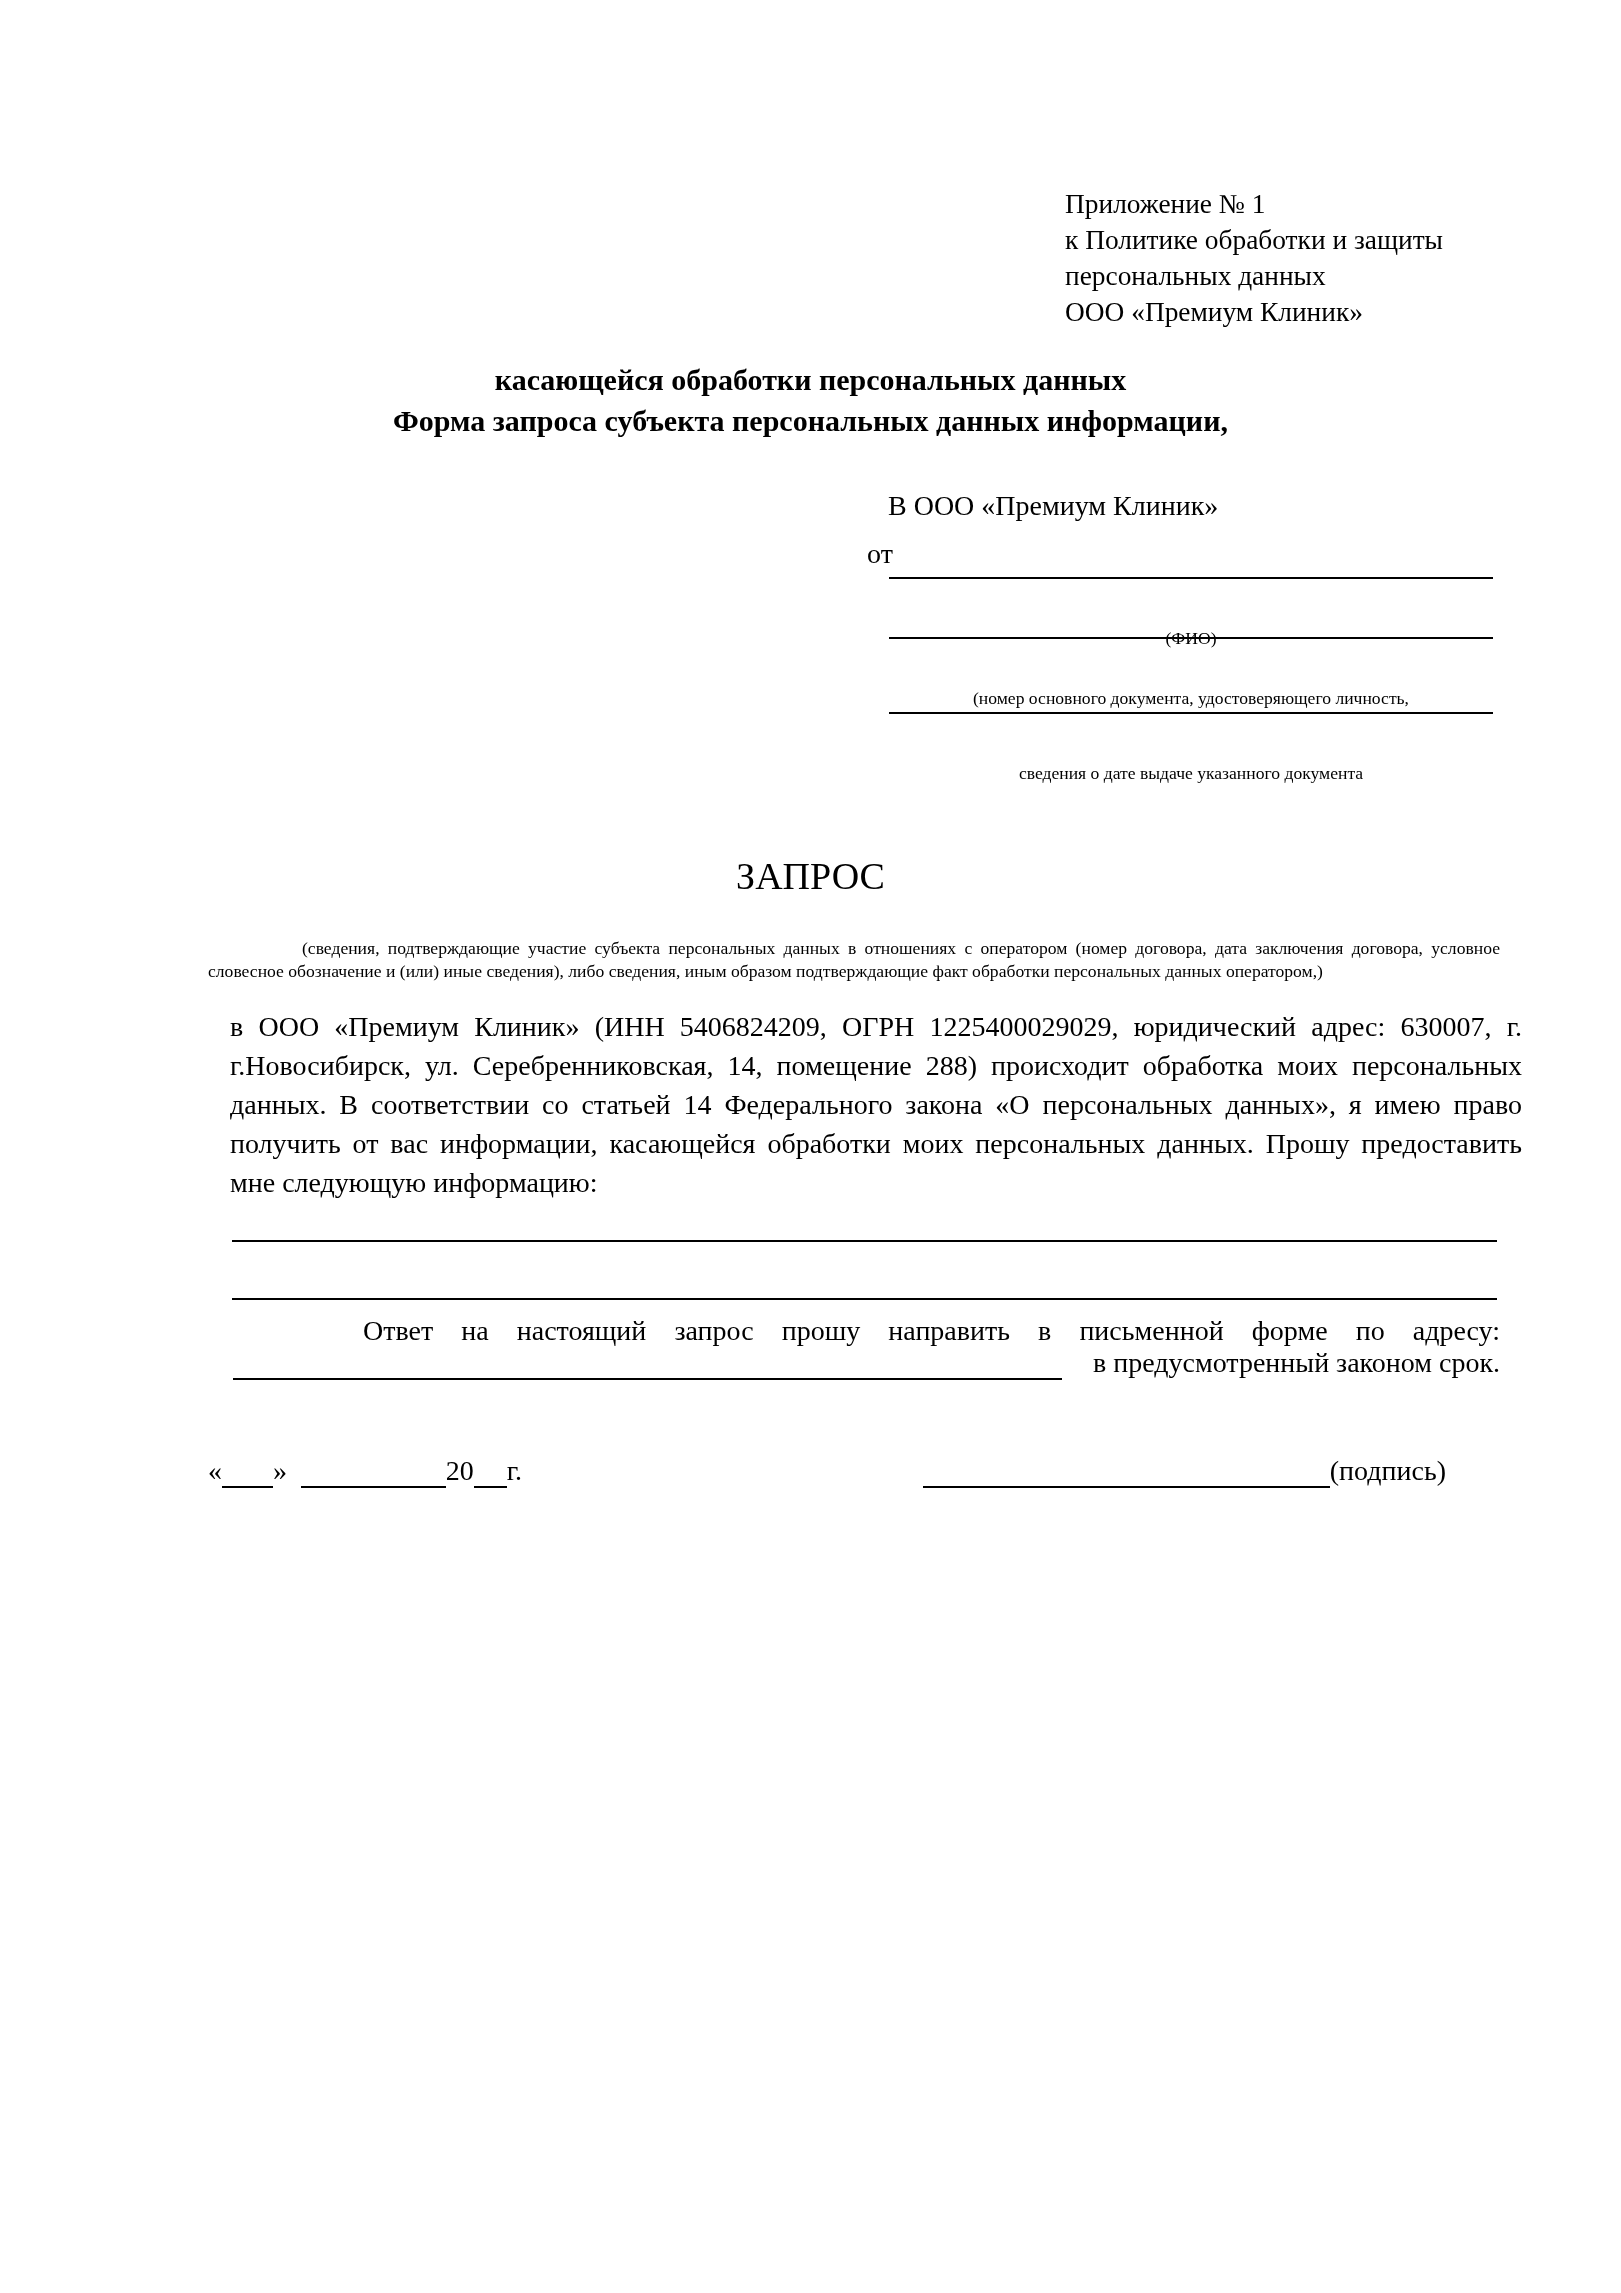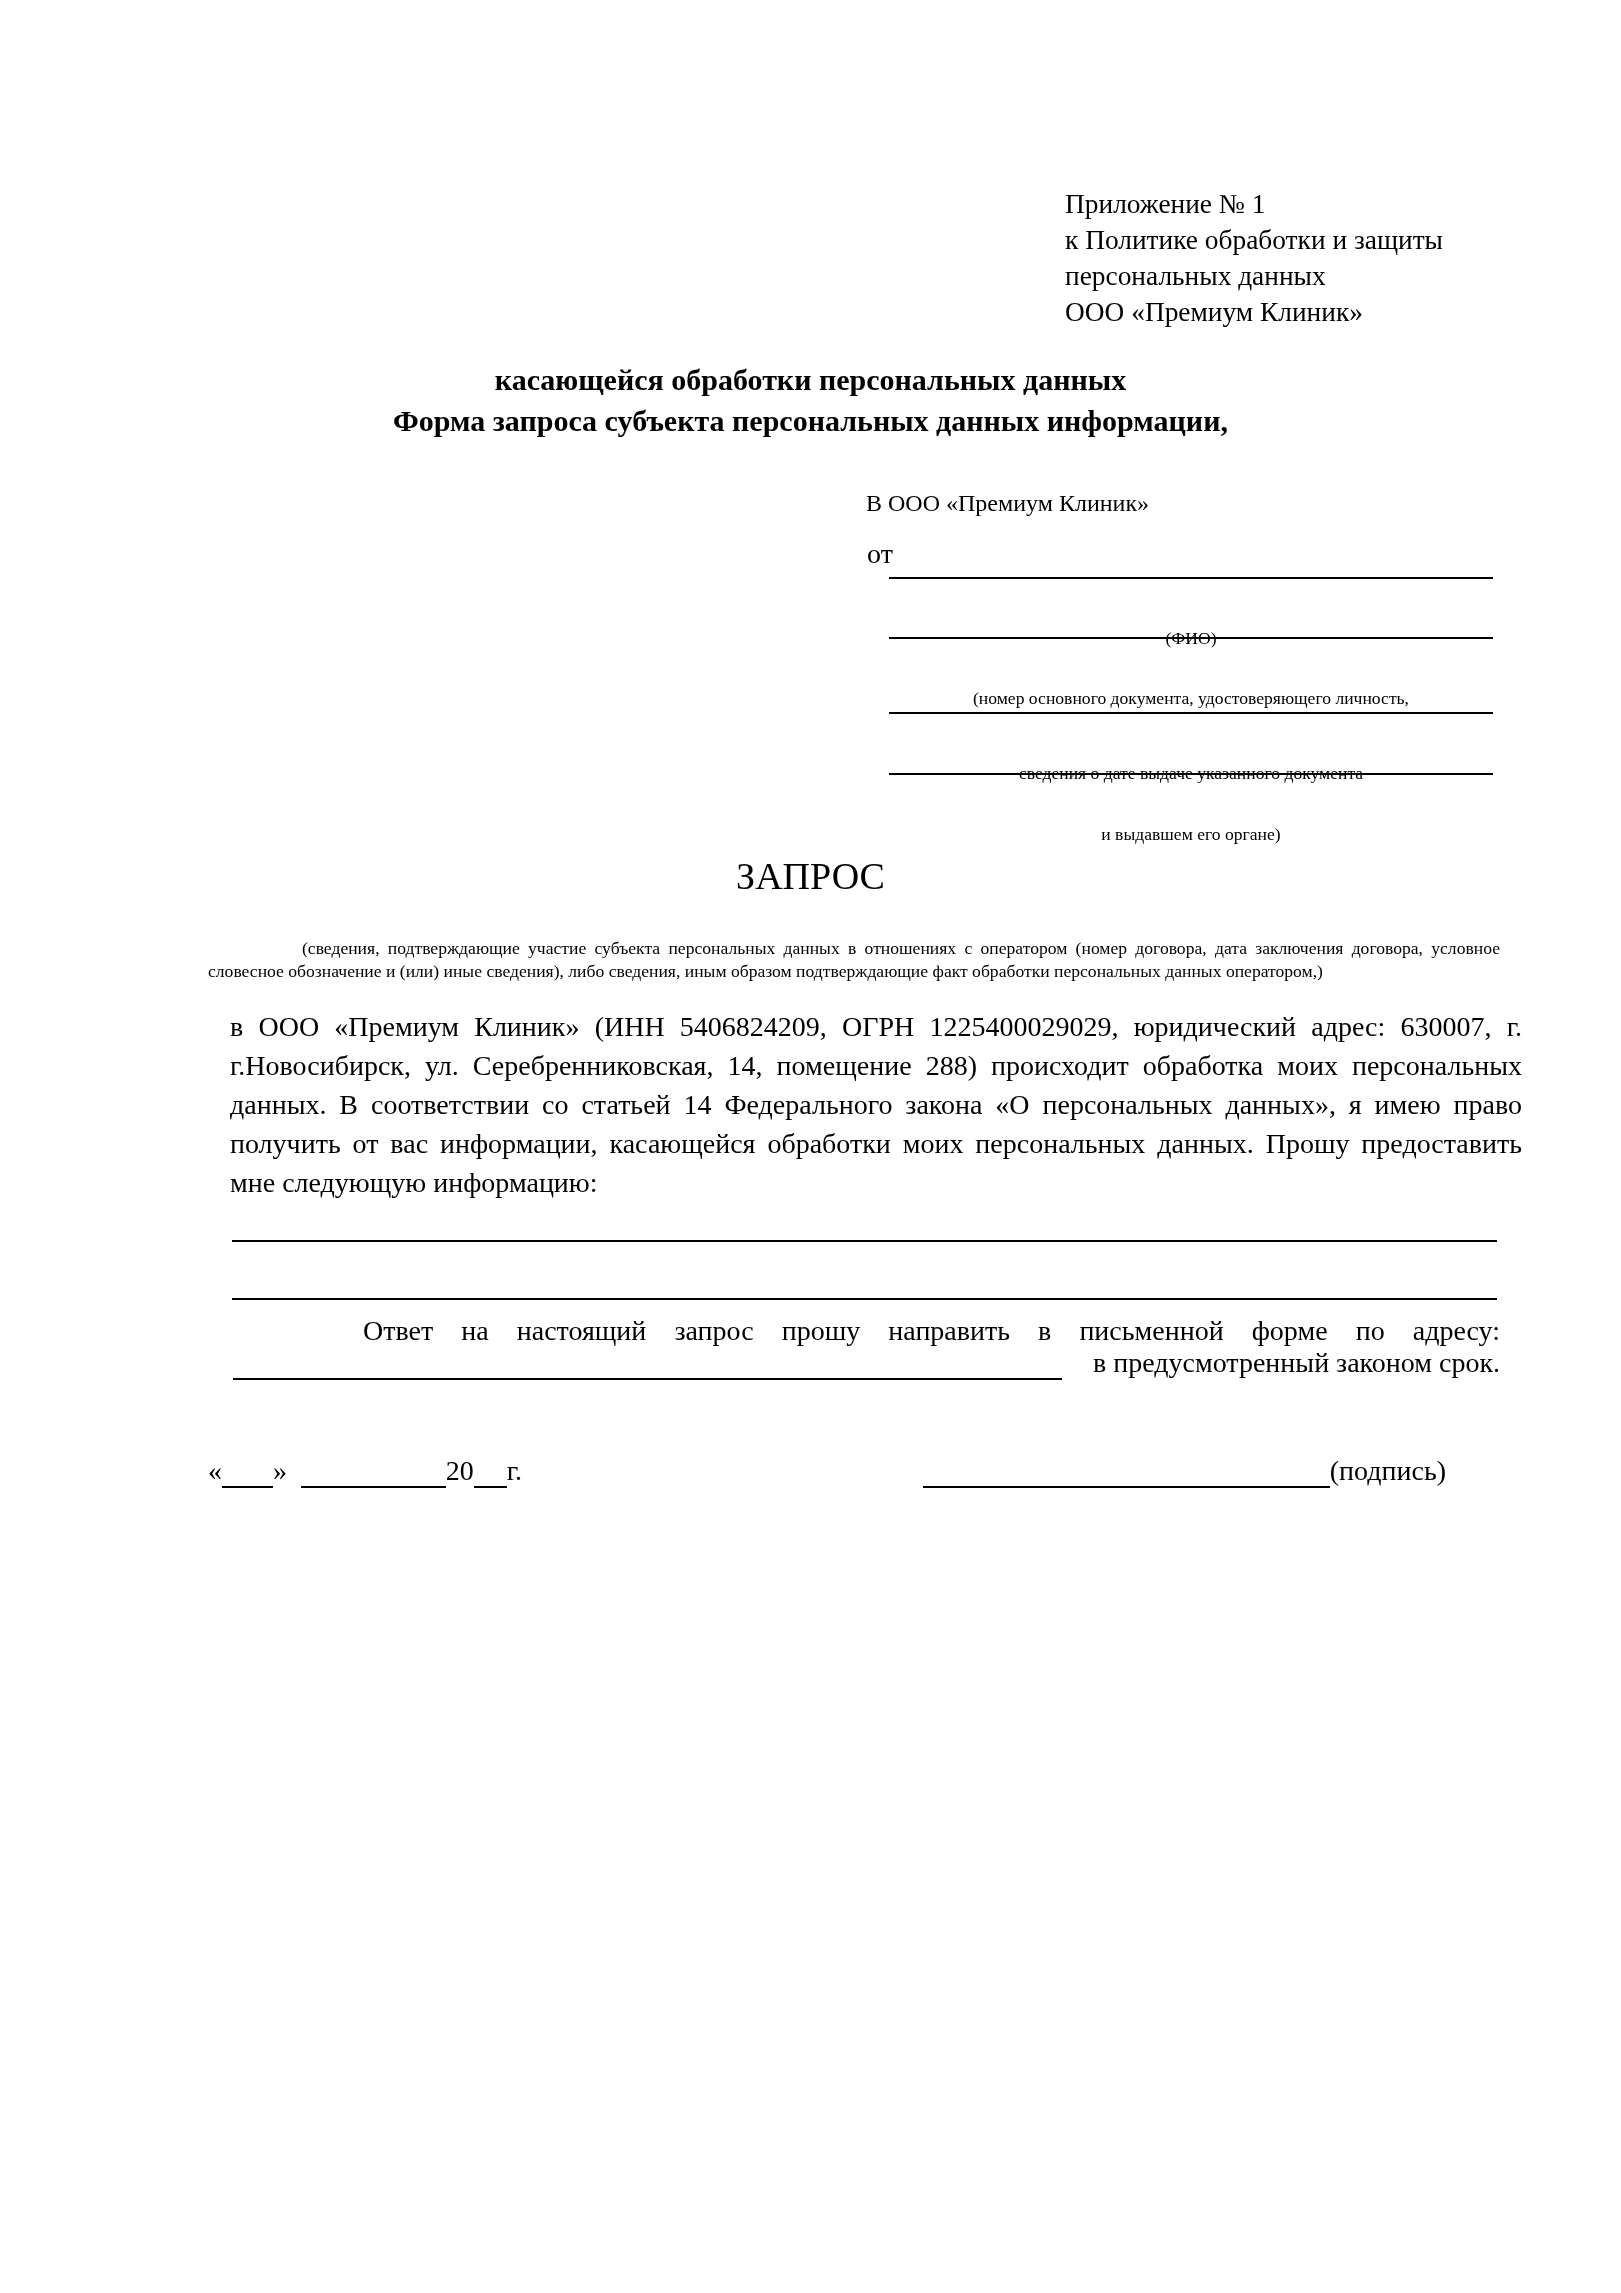--- a/index.html
+++ b/index.html
@@ -10,21 +10,21 @@
     font-family:"Liberation Serif","DejaVu Serif",serif;
     overflow:hidden;
   }
   .abs{position:absolute;}
   
   .header-note{left:1065px;top:186px;font-size:27.4px;line-height:36px;}
   
   .doc-title{left:98px;top:359px;width:1425px;text-align:center;
     font-weight:bold;font-size:30px;line-height:41px;}
   
-  .to-line{left:866px;top:490px;font-size:24px;}
+  .to-line{left:888px;top:490px;font-size:28px;}
   .from-line{left:867px;top:538px;font-size:28px;}
   .field{left:889px;width:604px;border-top:2.9px solid #000;}
   .field-caption{padding-top:4.9px;text-align:center;font-size:17.6px;line-height:21.6px;margin-top:44px;}
   
   .request-heading{left:98px;top:854px;width:1425px;text-align:center;font-size:38px;}
   
   .accordance{left:208px;top:896px;width:1292px;display:flex;align-items:flex-end;
     font-size:28px;line-height:35px;}
   .accordance .indent{width:94px;flex:0 0 auto;}
   .fill-line{flex:1 1 auto;border-bottom:2.9px solid #000;margin-bottom:2.9px;margin-left:7.8px;}
@@ -78,23 +78,20 @@
 
   <div class="abs field" style="top:577px;">
     <div class="field-caption">(ФИО)</div>
   </div>
   <div class="abs field" style="top:637px;font-family:Liberation Serif, serif;">
     <div class="field-caption">(номер основного документа, удостоверяющего личность,</div>
   </div>
   <div class="abs field" style="top:712px;">
     <div class="field-caption">сведения о дате выдаче указанного документа</div>
   </div>
-  <div class="abs field" style="top:773px;">
-    <div class="field-caption">и выдавшем его органе)</div>
-  </div>
 
   <div class="abs request-heading">ЗАПРОС</div>
 
 
   <div class="abs fine-print">(сведения, подтверждающие участие субъекта персональных данных в отношениях с оператором (номер договора, дата заключения договора, условное словесное обозначение и (или) иные сведения), либо сведения, иным образом подтверждающие факт обработки персональных данных оператором,)</div>
 
   <div class="abs body-par">в ООО «Премиум Клиник» (ИНН 5406824209, ОГРН 1225400029029, юридический адрес: 630007, г. г.Новосибирск, ул. Серебренниковская, 14, помещение 288) происходит обработка моих персональных данных. В соответствии со статьей 14 Федерального закона «О персональных данных», я имею право получить от вас информации, касающейся обработки моих персональных данных. Прошу предоставить мне следующую информацию:</div>
 
   <div class="abs blank-rule r1"></div>
   <div class="abs blank-rule r2"></div>

